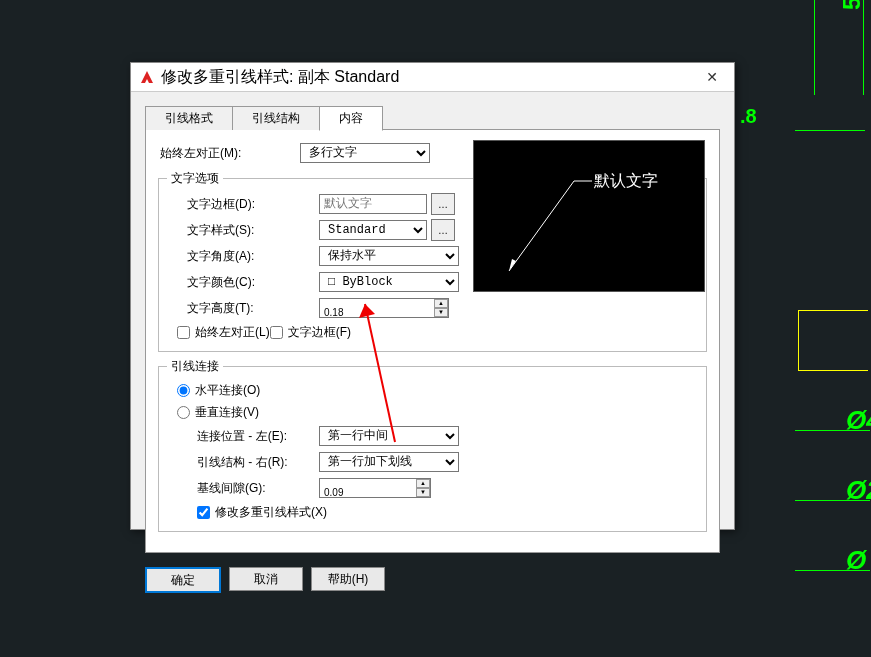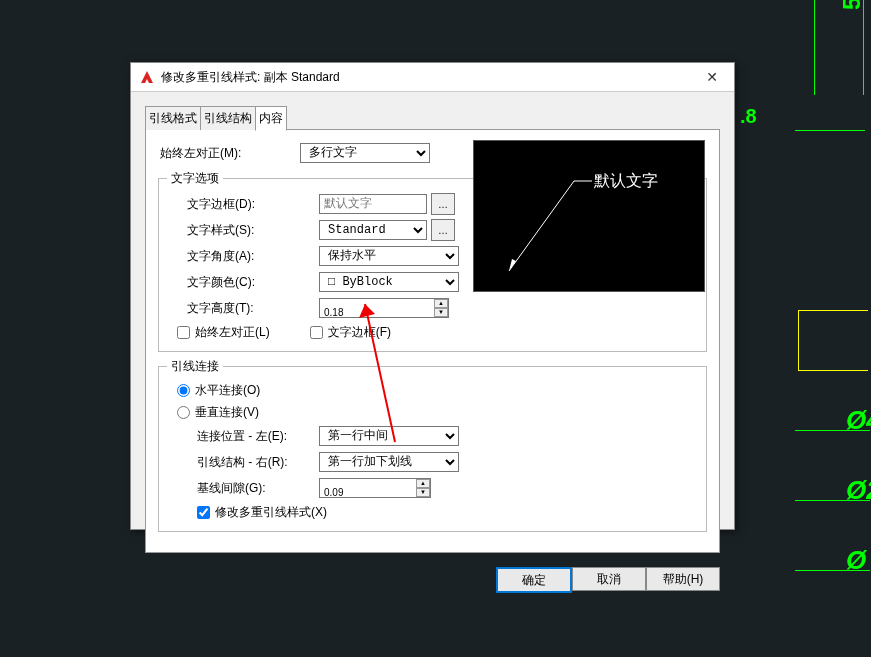--- a/index.html
+++ b/index.html
@@ -4,26 +4,26 @@
 <style>
 html,body{margin:0;padding:0;width:871px;height:657px;font-family:"Microsoft YaHei","SimSun",sans-serif;font-size:12px;overflow:hidden}
 .canvas{position:absolute;inset:0;background:#1a2124}
 .dim{position:absolute;color:#0f0;font-family:Arial;font-size:24px;font-weight:bold}
 .dimline{position:absolute;border-color:#0f0}
 .yline{position:absolute;border-color:#ff0}
 
 .dlg{position:absolute;left:130px;top:62px;width:603px;height:466px;background:#f0f0f0;border:1px solid #888;box-shadow:2px 2px 8px rgba(0,0,0,.5)}
 .title{height:28px;display:flex;align-items:center;gap:6px;padding:0 8px;background:#fff;border-bottom:1px solid #ccc}
 .logo{width:16px;height:16px;display:inline-flex;align-items:center;justify-content:center}
-.titletxt{flex:1;font-size:12px}
+.titletxt{flex:1;font-size:16px}
 .close{width:28px;height:20px;display:flex;align-items:center;justify-content:center;font-family:Arial;font-size:14px;color:#333}
 
 .body{padding:14px 14px 6px 14px}
 .tabs{display:flex}
-.tab{padding:3px 3px;border:1px solid #999;border-bottom:none;background:#f0f0f0;margin-right:-1px;font-size:12px}
+.tab{padding:3px 19px;border:1px solid #999;border-bottom:none;background:#f0f0f0;margin-right:-1px;font-size:12px}
 .tab.active{background:#fff;position:relative;z-index:2;border-bottom:1px solid #fff;margin-bottom:-1px}
 .tabline{height:1px;background:#999;margin-top:-1px}
 
 .content{background:#fff;border:1px solid #999;border-top:none;padding:10px 12px 14px 12px;position:relative}
 .row{display:flex;align-items:center;height:26px}
 .lbl{width:140px;font-size:12px;padding-left:2px}
 .lbl2{width:132px;font-size:12px;padding-left:20px}
 .lbl3{width:122px;font-size:12px;padding-left:30px}
 select,.txt{height:20px;box-sizing:border-box;font-size:12px;border:1px solid #767676;background:#fff;padding:0 4px;font-family:Liberation Mono, monospace}
 .sel1{width:130px}
@@ -33,26 +33,26 @@
 .sel3{width:140px}
 .num{width:120px;position:relative}
 .num input{width:100%;height:20px;box-sizing:border-box;border:1px solid #767676;padding:9px 16px 0 4px;font-size:10px}
 .spin{position:absolute;right:1px;top:1px;width:14px;height:18px;display:flex;flex-direction:column}
 .spin div{flex:1;border:1px solid #999;background:#efefef;font-size:6px;line-height:7px;text-align:center}
 
 fieldset{border:1px solid #bbb;margin:4px 0 6px 0;padding:4px 8px 8px 8px}
 legend{font-size:12px;padding:0 4px}
 .cb,.rb{display:flex;align-items:center;gap:5px;height:22px;font-size:12px}
 .cb input,.rb input{margin:0}
-.chkrow{display:flex;gap:40px;padding-left:10px}
+.chkrow{display:flex;padding-left:10px}
 
 .preview{position:absolute;right:14px;top:10px;width:230px;height:150px;background:#000;border:1px solid #555}
 .pvtext{position:absolute;left:120px;top:30px;color:#fff;font-size:16px}
 
-.btnbar{display:flex;justify-content:flex-end;padding:8px 14px}
+.btnbar{display:flex;gap:8px;padding:8px 14px}
 .btn{width:72px;height:22px;border:1px solid #888;background:#e9e9e9;font-size:12px;display:inline-flex;align-items:center;justify-content:center}
 .btn.primary{border:2px solid #0078d7}
 
 .arrow{position:absolute;left:355px;top:292px;pointer-events:none}
 </style>
 </head>
 <body>
 
 <div class="canvas">
 

